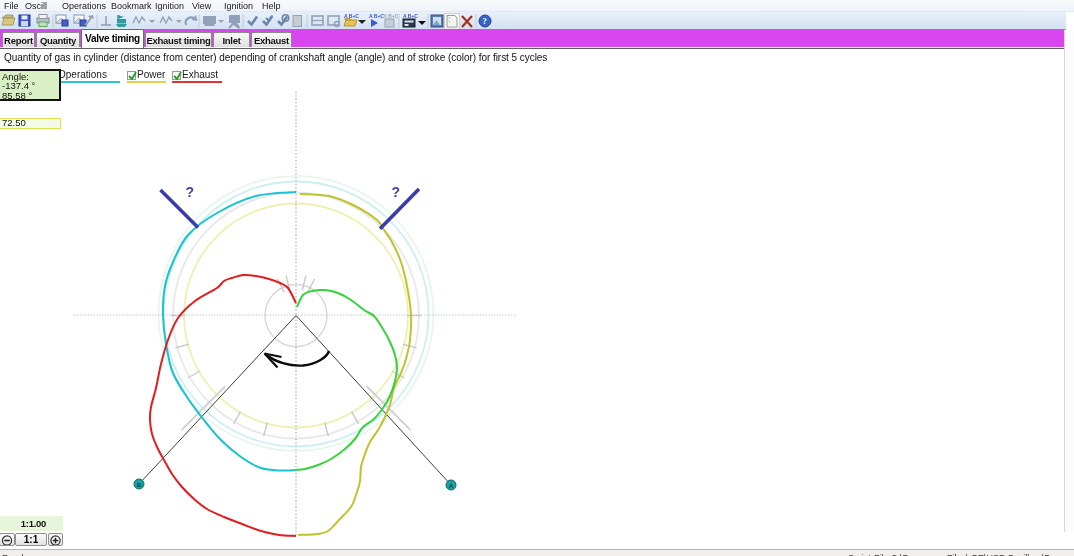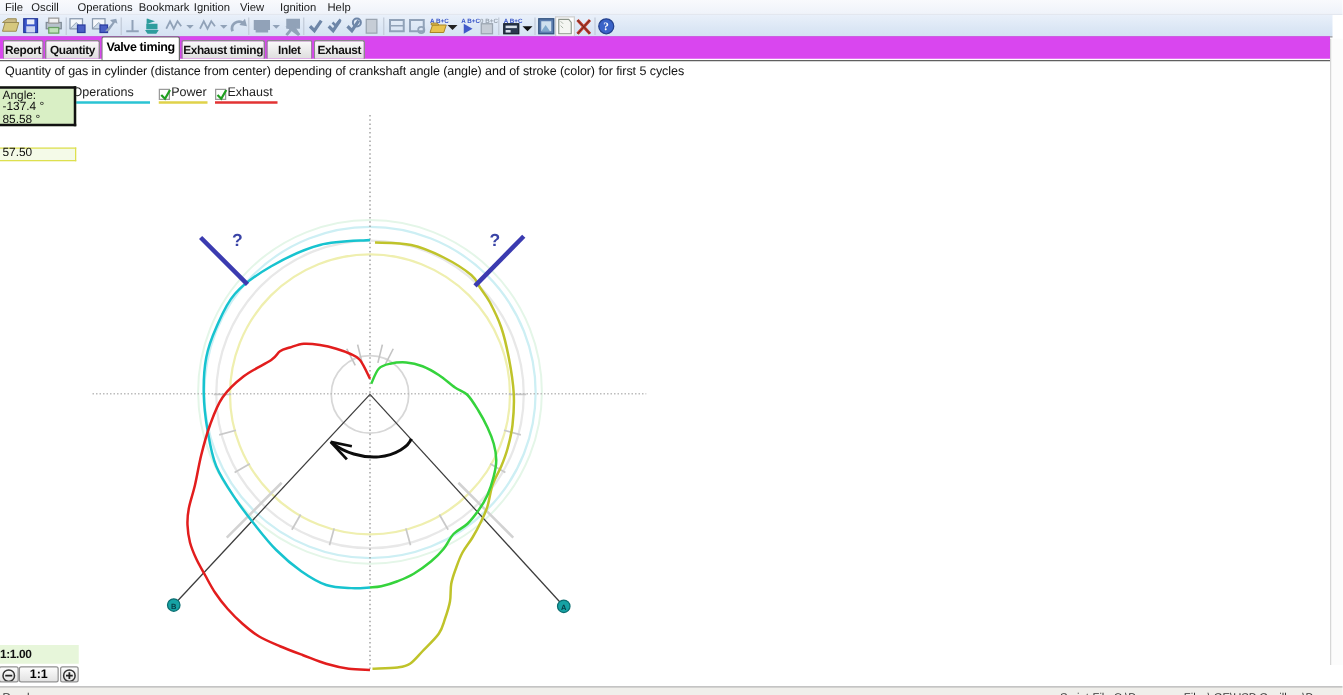--- a/index.html
+++ b/index.html
@@ -20,21 +20,21 @@
 #desc { position:absolute; left:4px; top:52px; font-size:10px; color:#111; letter-spacing:-0.05px; }
 .leg { position:absolute; top:69px; font-size:10px; color:#222; }
 .legu { position:absolute; top:81px; height:2px; }
 .cb { position:absolute; top:71px; width:9px; height:9px; background:#fdfdfd; border:1px solid #9a9a9a; }
 .cb svg { position:absolute; left:-1px; top:-3px; }
 #greenbox { position:absolute; left:0px; top:69px; width:61px; height:32px;
   background:#d9efc5; border:2px solid #111; border-left:none; font-size:9.5px; color:#111; padding:0.5px 0 0 2px; line-height:9.8px;}
 #yellowbox { position:absolute; left:0px; top:118px; width:61px; height:11px;
   background:#f4fae8; border:1.5px solid #dee04e; border-left:none; font-size:9.5px; color:#111; line-height:8px; padding-left:2px; }
 #scalebox { position:absolute; left:0px; top:516px; width:63px; height:15px; padding-right:17px;
-  background:#e7f6da; font-size:9.5px; letter-spacing:-0.3px; white-space:nowrap; font-weight:bold; color:#111; text-align:left; line-height:15px; }
+  background:#e7f6da; font-size:9.5px; letter-spacing:-0.3px; white-space:nowrap; font-weight:bold; color:#111; text-align:right; line-height:15px; }
 #zoomrow { position:absolute; left:0px; top:532px; width:1074px; height:16px; background:#fff; }
 .zbtn { position:absolute; top:1px; height:13px; overflow:hidden; background:linear-gradient(#fcfcfc,#e2e2e2);
   border:1px solid #8f8f8f; border-radius:2px; }
 #statusbar { position:absolute; left:0; top:549px; width:1074px; height:7px;
   background:#f0efeb; border-top:1px solid #b5b5b5; overflow:hidden; }
 #statusbar div { position:absolute; top:3px; font-size:9px; color:#333; }
 #rightedge { position:absolute; left:1064px; top:31px; width:10px; height:501px; background:#fcfcfc; border-left:1px solid #d7d7d7; }
 .zbtn svg { display:block; margin-top:0.5px; }
 </style></head>
 <body>
@@ -210,21 +210,21 @@
 <div class="legu" style="left:127px;width:39px;background:#e0d24a"></div>
 <div class="cb" style="left:172px">
     <svg width="14" height="14">
       <path d="M 2,7 L 5,10 L 9,3" fill="none" stroke="#1f9e1f" stroke-width="1.8"></path>
     </svg>
   </div>
 <div class="leg" style="left:182px">Exhaust</div>
 <div class="legu" style="left:172px;width:50px;background:#e23333"></div>
 
 <div id="greenbox">Angle:<br>-137.4 °<br>85.58 °</div>
-<div id="yellowbox">57.50</div>
+<div id="yellowbox">72.50</div>
 <div id="scalebox">1:1.00</div>
 <div id="zoomrow">
   <div class="zbtn" style="left:-1px;width:16px;">
       <svg width="14" height="11">
         <circle cx="7" cy="5.5" r="4.6" fill="none" stroke="#333" stroke-width="1.2"></circle>
         <line x1="4.2" y1="5.5" x2="9.8" y2="5.5" stroke="#222" stroke-width="1.5"></line>
       </svg>
     </div>
   <div class="zbtn" style="left:15px;width:32px;text-align:center;font-size:10px;font-weight:bold;line-height:12px;">1:1</div>
   <div class="zbtn" style="left:48px;width:15px;">

